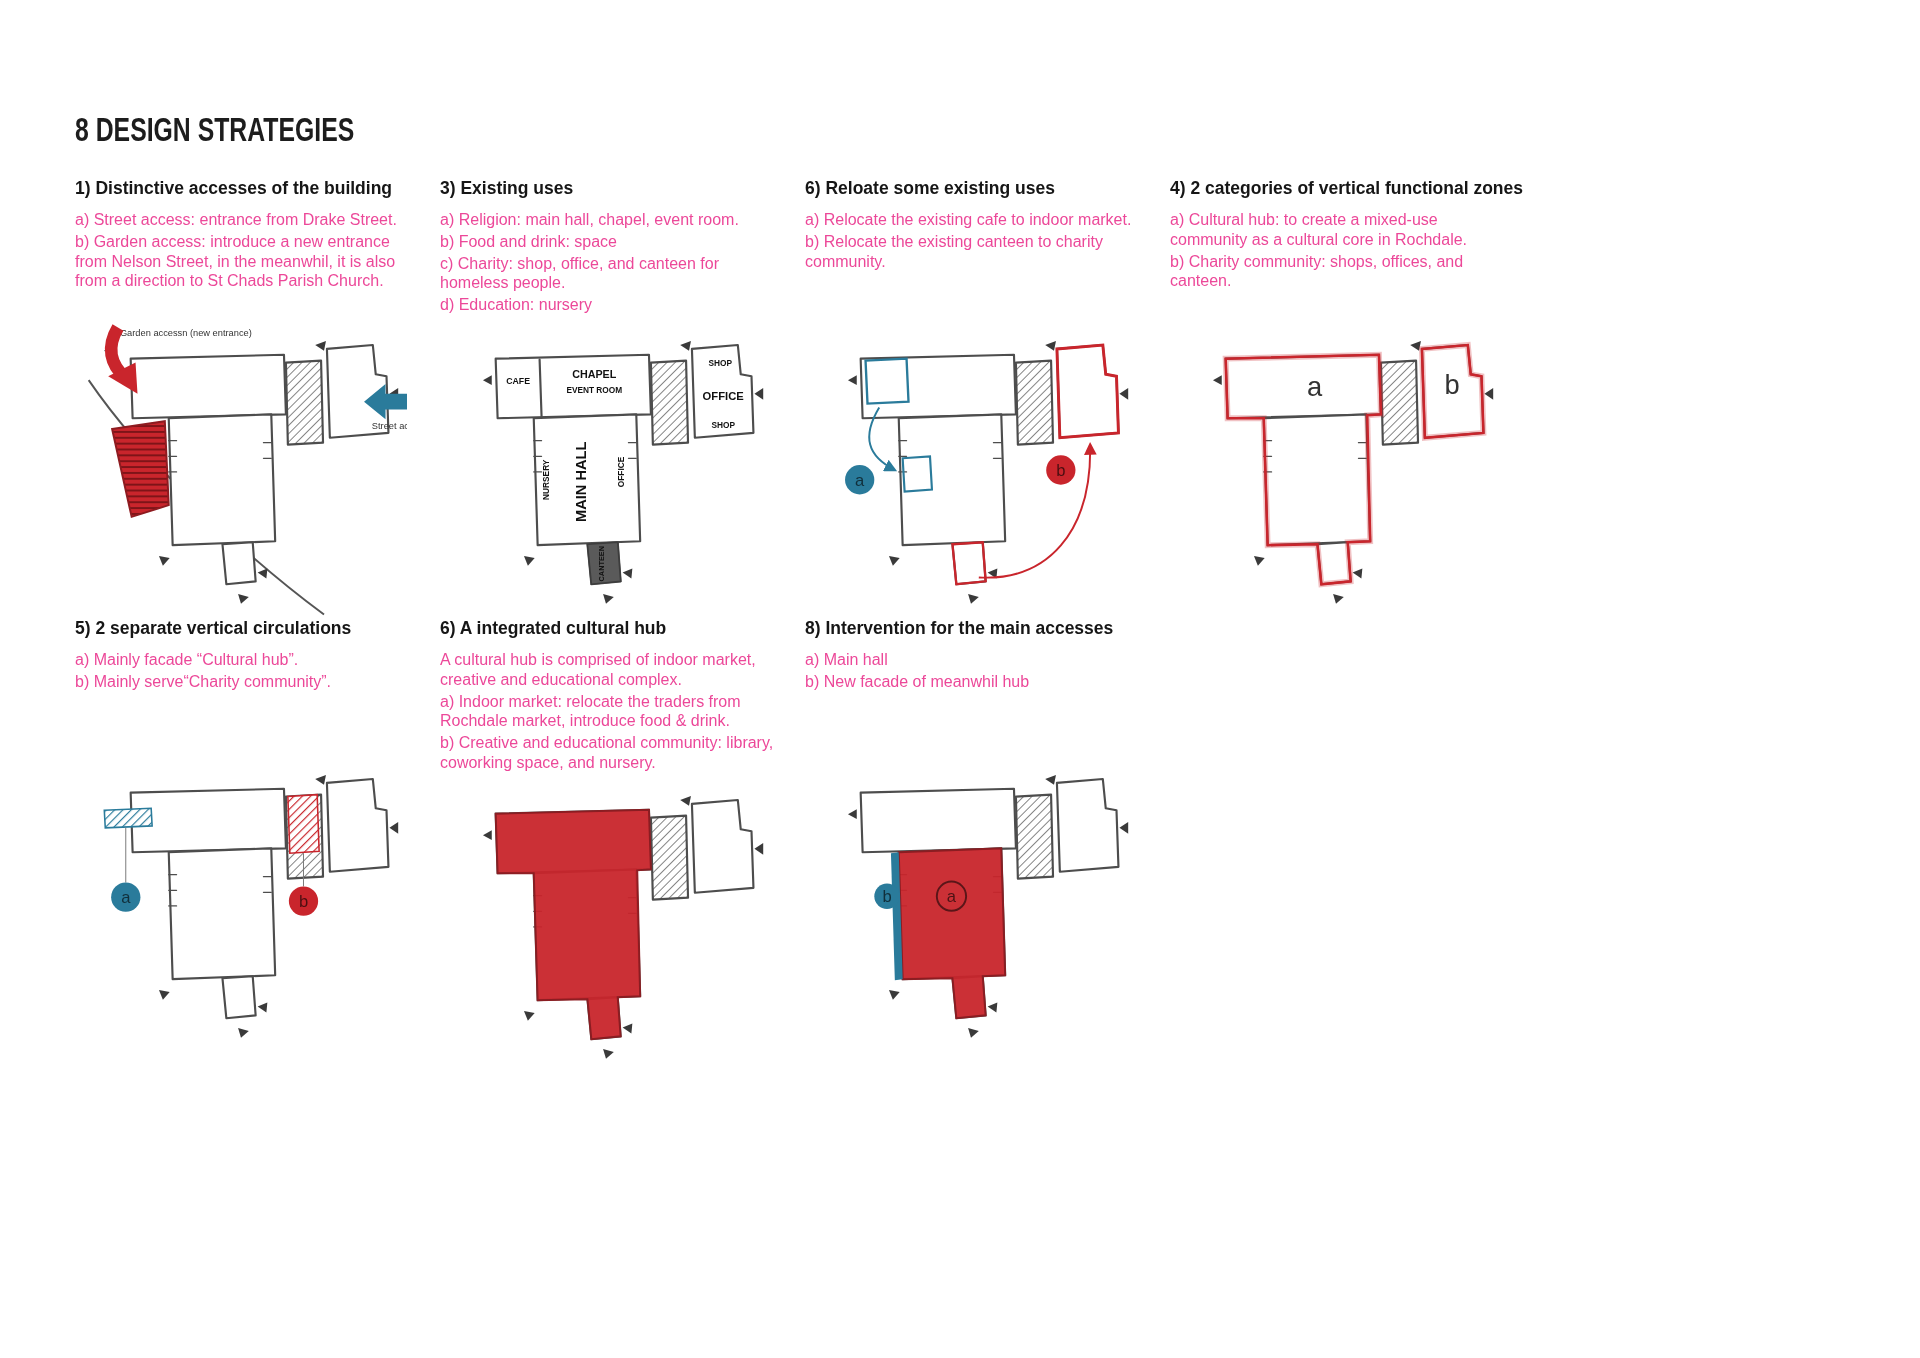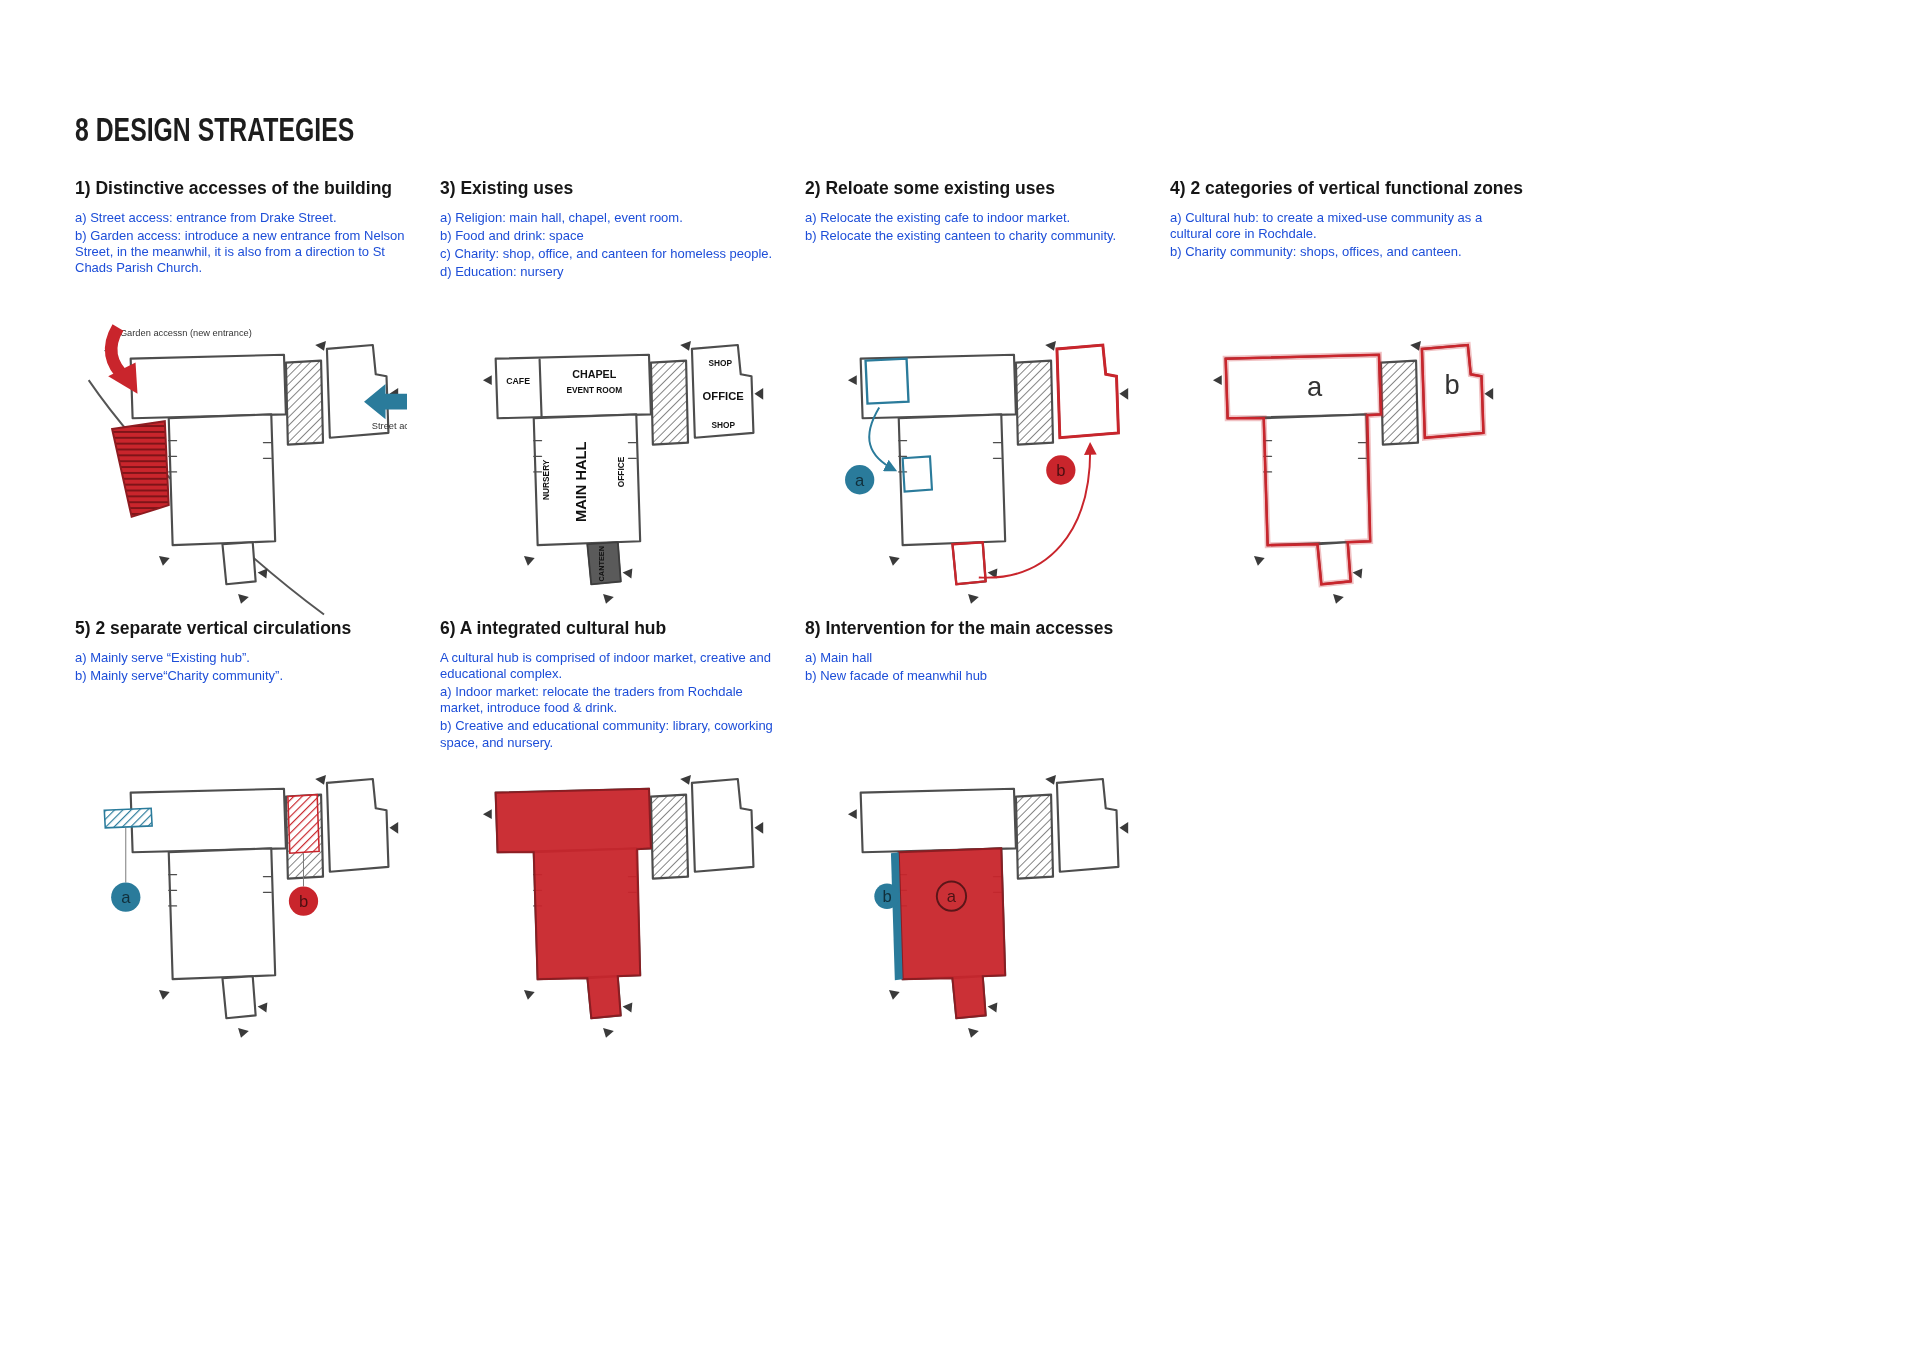--- a/index.html
+++ b/index.html
@@ -10,21 +10,21 @@
   }
   .page{padding:112px 0 0 75px}
   .main-title{
     font-size:31px;font-weight:700;color:#1d1d1d;
     display:inline-block;transform:scaleX(.8) scaleY(1.1);transform-origin:left center;
     white-space:nowrap;letter-spacing:0;
   }
   .grid{display:grid;grid-template-columns:repeat(4,365px);margin-top:30px}
   .panel{padding-right:22px}
   .panel h2{font-size:17.5px;font-weight:700;color:#161616;margin:0 0 11px;white-space:nowrap}
-  .panel .body{min-height:112px;font-size:13px;line-height:1.24;color:#1d4ed8}
+  .panel .body{min-height:112px;font-size:16px;line-height:1.24;color:#ec4899}
   .row2 .body{min-height:104px}
   .panel p{margin:0 0 2px}
   svg.diagram{display:block;width:332px;height:296px;overflow:hidden}
   .row2 svg.diagram{height:300px}
 
   
   .rf{fill:var(--red)} .rs{stroke:var(--red)}
   .bf{fill:var(--blue)} .bs{stroke:var(--blue)}
   .nf{fill:none}
   .sketch{stroke:#4d4d4d;stroke-width:2.2;stroke-linejoin:round;stroke-linecap:round}
@@ -136,21 +136,21 @@
         <text x="290" y="107" font-size="8.5" class="plan-label">SHOP</text>
         <text x="112" y="160" font-size="8.5" class="plan-label" transform="rotate(-90 112 160)">NURSERY</text>
         <text x="150" y="162" font-size="15" class="plan-label" transform="rotate(-90 150 162)">MAIN HALL</text>
         <text x="188" y="152" font-size="8.5" class="plan-label" transform="rotate(-90 188 152)">OFFICE</text>
         <path d="M151,226 L182,224 L185,264 L155,267 Z" fill="#5a5a5a" stroke="#3c3c3c" stroke-width="1.6"></path>
         <text x="168" y="246" font-size="7.5" class="plan-label" fill="#ffffff" transform="rotate(-90 168 246)">CANTEEN</text>
       </svg>
     </section>
 
     <section class="panel row1">
-      <h2>2) Reloate some existing uses</h2>
+      <h2>6) Reloate some existing uses</h2>
       <div class="body">
         <p>a) Relocate the existing cafe to indoor market.</p>
         <p>b) Relocate the existing canteen to charity community.</p>
       </div>
       <svg class="diagram" viewBox="0 0 340 300">
         <use href="#basePlan" xlink:href="#basePlan"></use>
         <path d="M62,38 L104,36 L106,80 L64,82 Z" class="bs nf" stroke-width="2.4"></path>
         <path d="M100,138 L128,136 L130,170 L102,172 Z" class="bs nf" stroke-width="2.2"></path>
         <path d="M76,86 C58,116 64,136 92,150" class="bs nf" stroke-width="2" marker-end="url(#arrowBlue)"></path>
         <circle cx="56" cy="160" r="15" class="bf"></circle>
@@ -180,21 +180,21 @@
           <path d="M258,26 L305,22 L308,52 L319,54 L321,112 L261,117 Z" class="rs nf" stroke-width="2.6"></path>
         </g>
         <text x="148" y="74" class="zone-letter">a</text>
         <text x="289" y="72" class="zone-letter">b</text>
       </svg>
     </section>
 
     <section class="panel row2">
       <h2>5) 2 separate vertical circulations</h2>
       <div class="body">
-        <p>a) Mainly serve “Existing hub”.</p>
+        <p>a) Mainly facade “Cultural hub”.</p>
         <p>b) Mainly serve“Charity community”.</p>
       </div>
       <svg class="diagram" viewBox="0 0 340 300">
         <use href="#basePlan" xlink:href="#basePlan"></use>
         <path d="M30,54 L78,52 L79,70 L31,72 Z" fill="url(#hatchBlue)" class="bs" stroke-width="1.6"></path>
         <line x1="52" y1="72" x2="52" y2="128" stroke="#777" stroke-width="1"></line>
         <circle cx="52" cy="143" r="15" class="bf"></circle>
         <text x="52" y="149" class="circ-letter">a</text>
         <path d="M218,40 L248,38 L250,96 L220,98 Z" fill="url(#hatchRed)" class="rs" stroke-width="1.6"></path>
         <line x1="234" y1="98" x2="234" y2="132" stroke="#777" stroke-width="1"></line>

